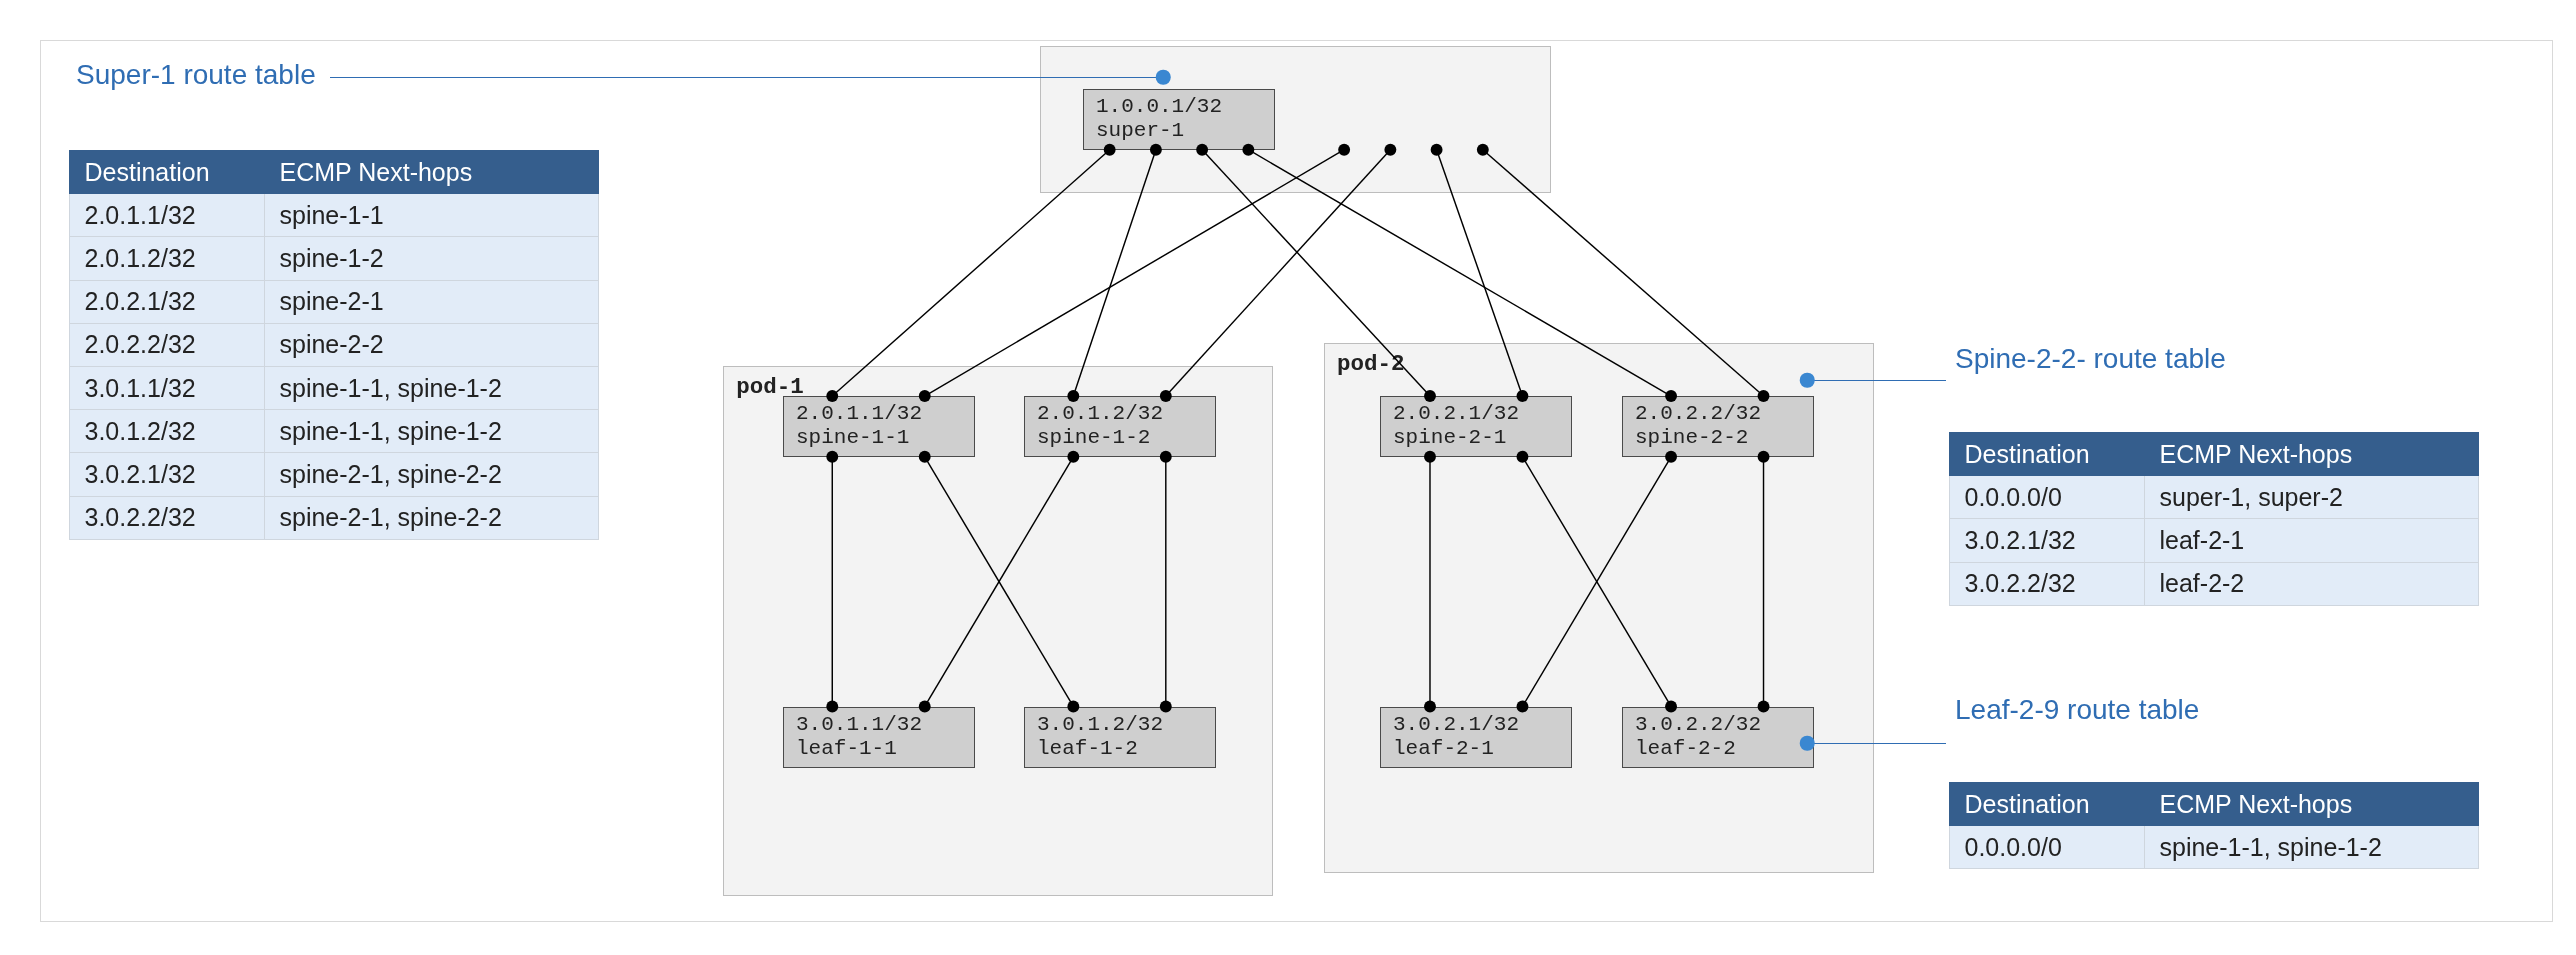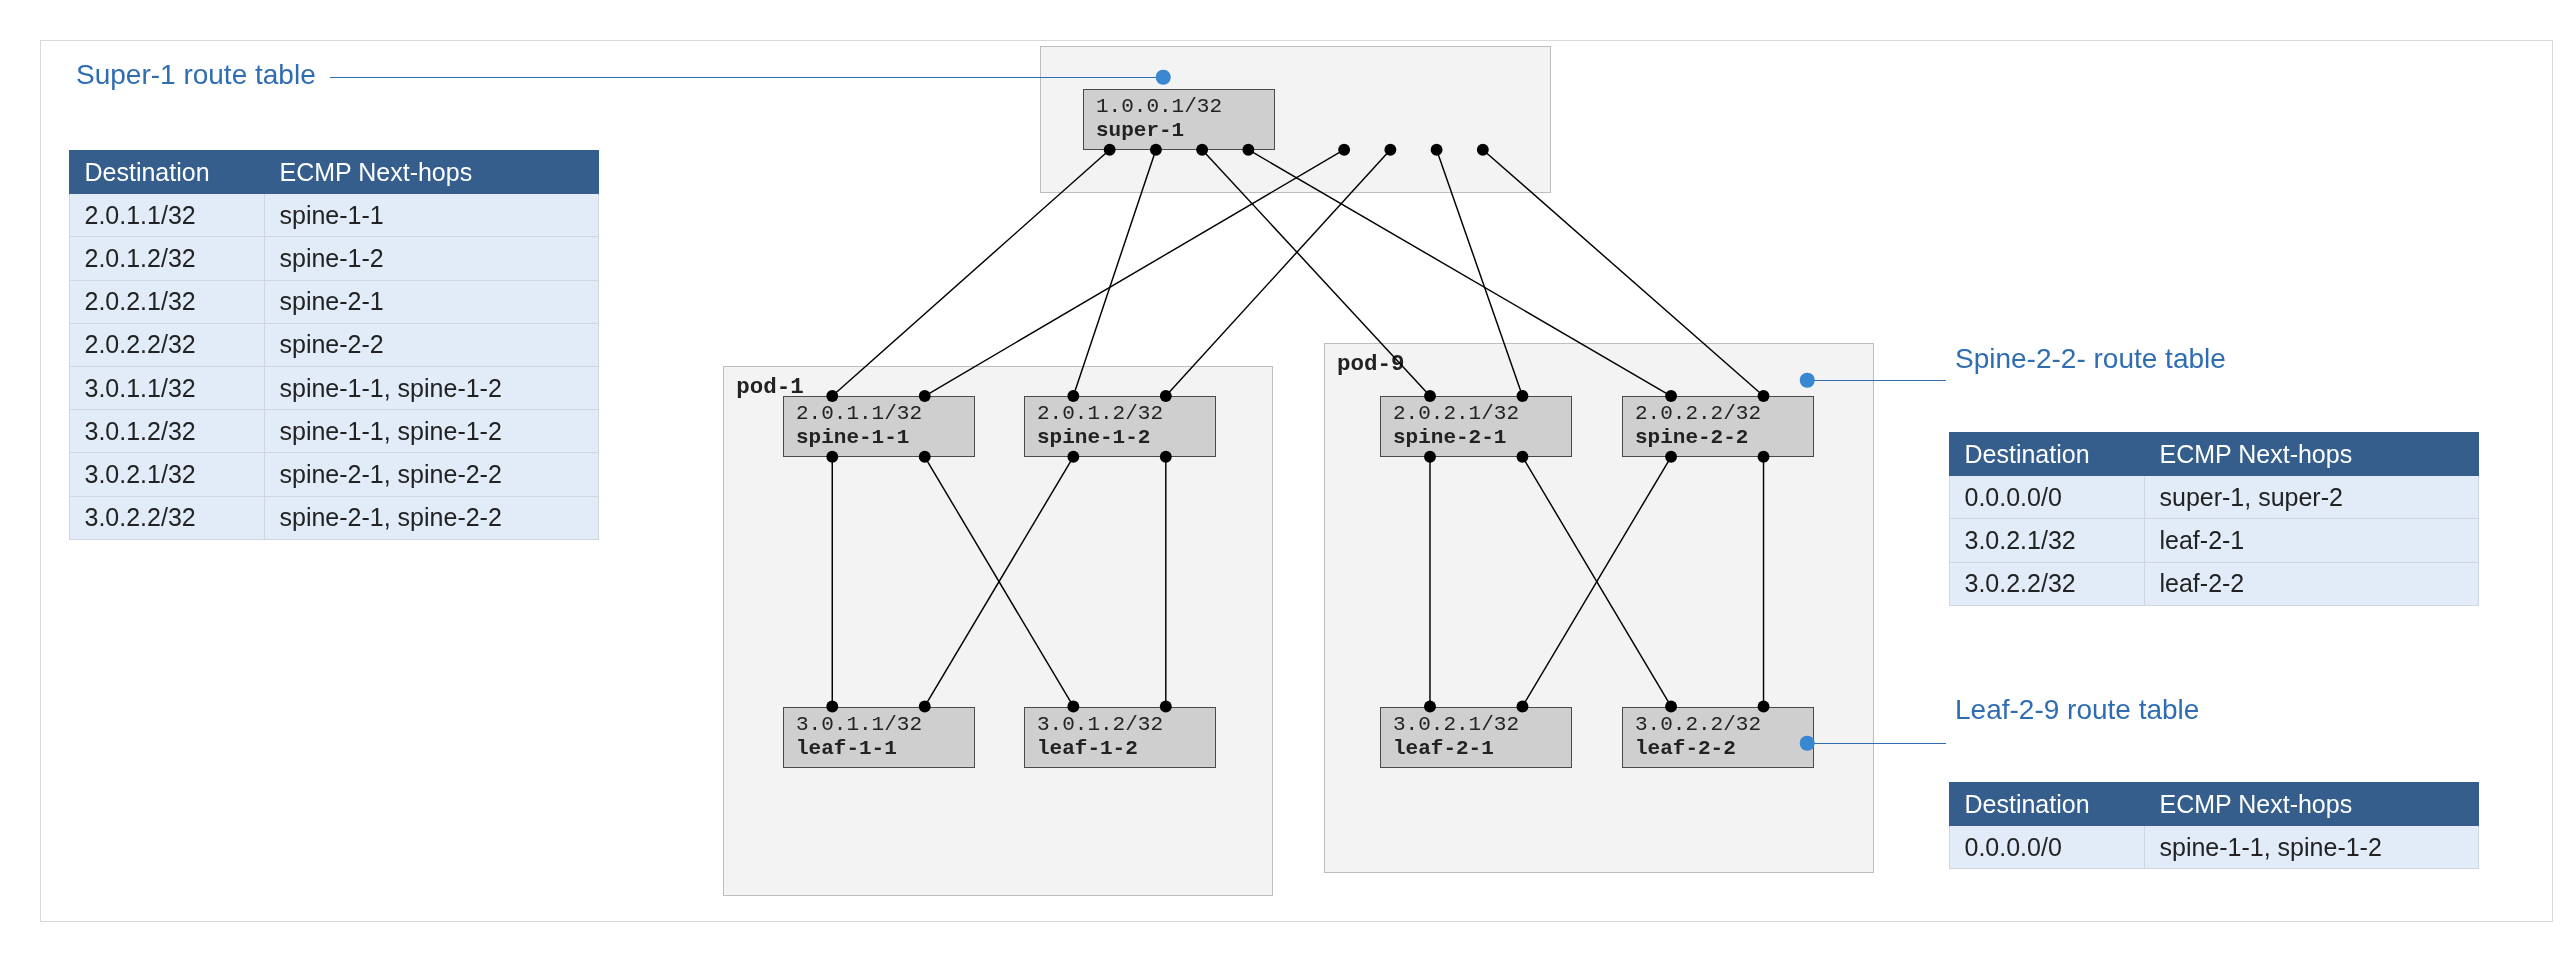--- a/index.html
+++ b/index.html
@@ -29,21 +29,21 @@
   .rt-table .col-dest{width:165px;}
   .rt-table .col-hop{width:304px;}
 
   
   .diagram{position:absolute;left:710px;top:46px;width:1189px;height:852px;}
   .diagram svg{position:absolute;inset:0;width:100%;height:100%;overflow:visible;}
   .group-box{position:absolute;border:1.3px solid var(--frame);background:var(--frame-fill);}
   .group-label{position:absolute;top:6.6px;left:12px;font-family:"Courier New",monospace;font-weight:700;font-size:22.5px;}
   .node{position:absolute;width:192px;height:61px;border:1.3px solid var(--node-stroke);background:var(--node-fill);
         font-family:"Courier New",monospace;font-size:21px;line-height:1.15;padding:5.3px 0 0 12px;box-sizing:border-box;}
-  .node .nm{font-weight:700;}
+  .node .nm{font-weight:400;}
 
   
   .leader{position:absolute;height:0;border-top:1.7px solid var(--accent);}
   .dot{position:absolute;width:14.5px;height:14.5px;border-radius:50%;background:var(--dot);transform:translate(-50%,-50%);}
 </style>
 </head>
 <body>
 <div class="page">
 <div class="outer"></div>
 
@@ -133,21 +133,21 @@
 
 <div class="diagram">
 
   <div class="group-box" style="left:330px;top:0px;width:509px;height:145px;"></div>
 
   <div class="group-box" style="left:13.2px;top:292px;width:548px;height:528px;margin-top:28px;">
     <div class="group-label">pod-1</div>
   </div>
 
   <div class="group-box" style="left:614px;top:297px;width:548px;height:528px;">
-    <div class="group-label">pod-9</div>
+    <div class="group-label">pod-2</div>
   </div>
 
   <div class="node" style="left:373px;top:43px;">
     <span>1.0.0.1/32</span><br>
     <span class="nm">super-1</span>
   </div>
 
   <div class="node" style="left:73px;top:350px;">
     <span>2.0.1.1/32</span><br>
     <span class="nm">spine-1-1</span>

